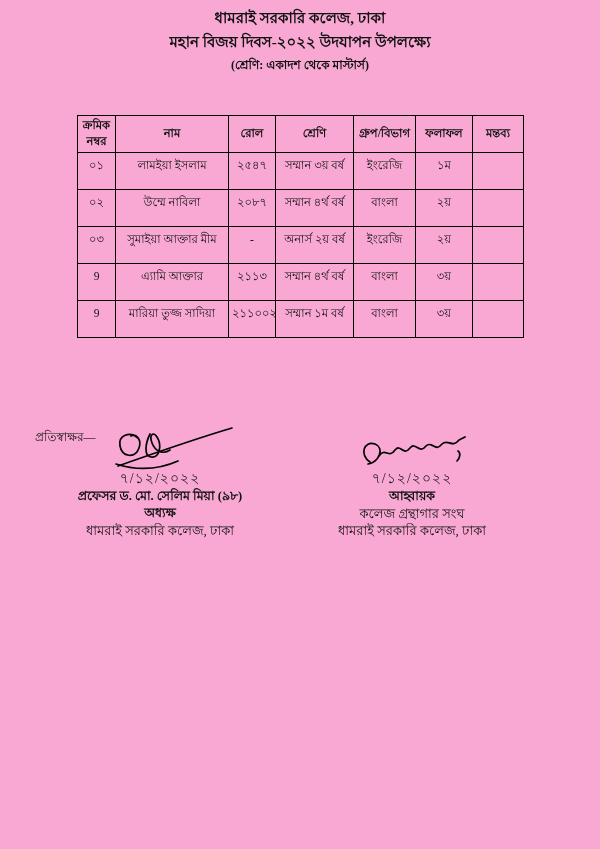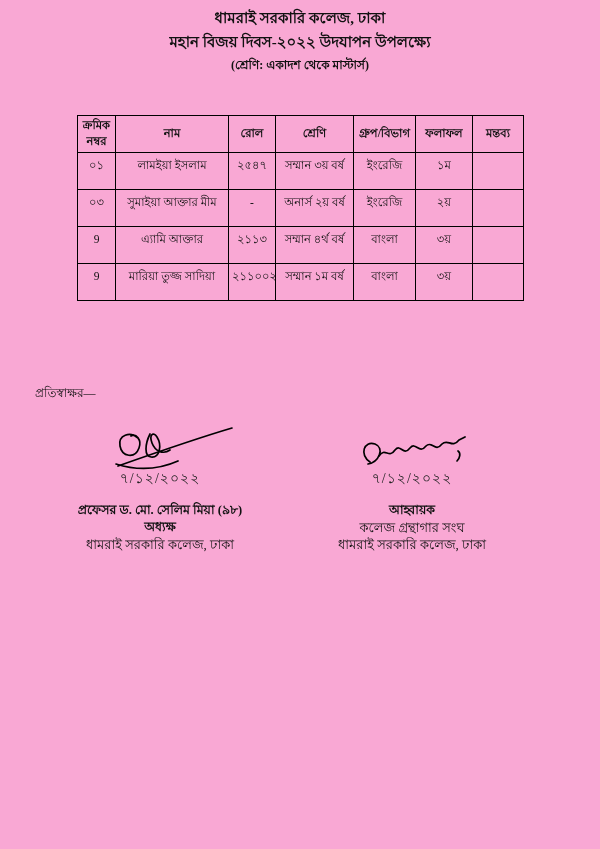--- a/index.html
+++ b/index.html
@@ -25,30 +25,30 @@
     font-weight:bold; text-align:center; vertical-align:middle;
     padding:2px 1px; line-height:1.35; height:37px; box-sizing:border-box;
   }
   table.results td {
     text-align:center; vertical-align:top;
     padding:4px 3px 12px 3px; line-height:1.45; height:37px; box-sizing:border-box;
   }
   td.cell-serial { vertical-align:middle; padding-top:0; }
   td.cell-name   { text-align:left; padding-left:7px; }
   
-  .countersign { position:absolute; left:35px; top:384px; font-size:12px;font-family:Liberation Serif, serif; }
+  .countersign { position:absolute; left:35px; top:428px; font-size:12px;font-family:Liberation Serif, serif; }
   .sig-block { position:absolute; top:424px; width:220px; text-align:center; }
   .sig-block.left  { left:50px;  }
   .sig-block.right { left:302px; }
   .sig-art { display:block; margin:0 auto; }
   .sig-art.right-art { margin-top:12px; }
   .sig-date { font-size:14px; letter-spacing:1px; line-height:14px; color:#222; }
   .sig-name, .sig-title-bold { font-size:12.5px; font-weight:bold; line-height:17px; }
   .sig-line { font-size:13px; line-height:17px; }
-  .sig-name { margin-top:16px; }
+  .sig-name { margin-top:2px; }
 </style>
 </head>
 <body>
 
 <div class="page">
 
   <div class="doc-header">
     <p class="h-line">ধামরাই সরকারি কলেজ, ঢাকা</p>
     <p class="h-line">মহান বিজয় দিবস-২০২২ উদযাপন উপলক্ষ্যে</p>
     <p class="h-sub">(শ্রেণি: একাদশ থেকে মাস্টার্স)</p>
@@ -76,20 +76,29 @@
       </tr>
     </thead>
     <tbody>
       <tr>
         <td class="cell-serial">০১</td>
         <td class="cell-name">লামইয়া ইসলাম</td>
         <td>২৫৪৭</td>
         <td>সম্মান ৩য় বর্ষ</td>
         <td>ইংরেজি</td>
         <td>১ম</td>
+        <td></td>
+      </tr>
+      <tr>
+        <td class="cell-serial">০২</td>
+        <td class="cell-name">উম্মে নাবিলা</td>
+        <td>২০৮৭</td>
+        <td>সম্মান ৪র্থ বর্ষ</td>
+        <td>বাংলা</td>
+        <td>২য়</td>
         <td></td>
       </tr>
       <tr>
         <td class="cell-serial">০৩</td>
         <td class="cell-name">সুমাইয়া আক্তার মীম</td>
         <td>-</td>
         <td>অনার্স ২য় বর্ষ</td>
         <td>ইংরেজি</td>
         <td>২য়</td>
         <td></td>

